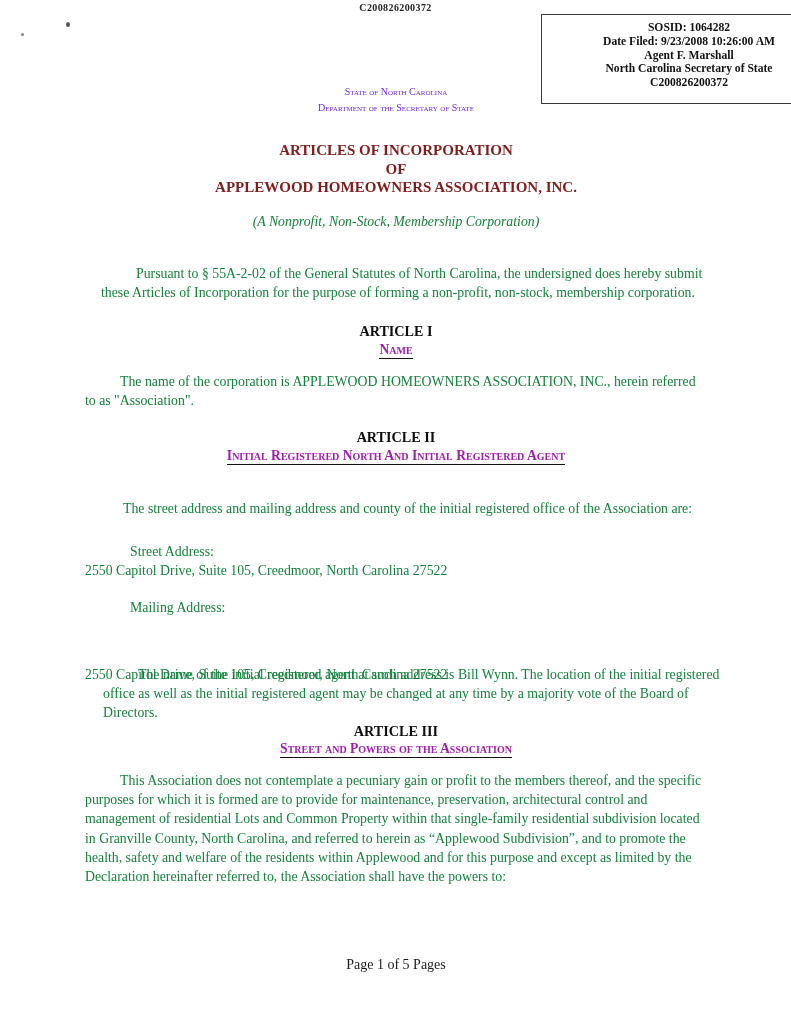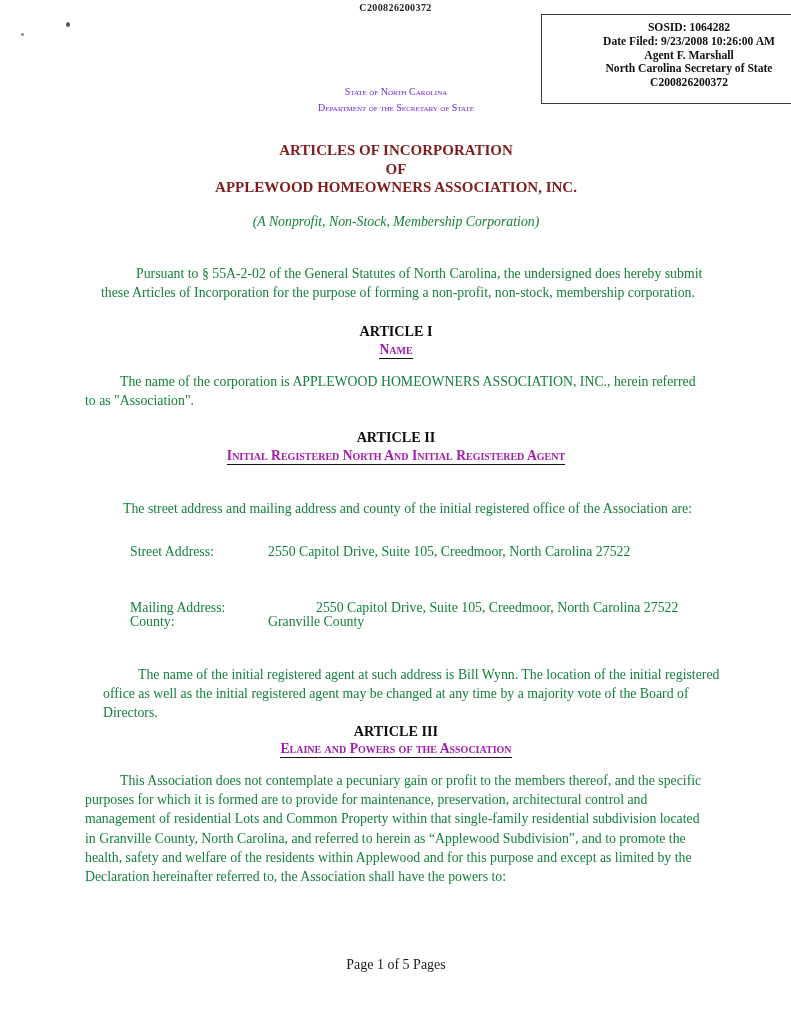--- a/index.html
+++ b/index.html
@@ -69,21 +69,21 @@
     font-weight: bold;
     font-size: 13.6px;
     line-height: 18px;
     color: #a21caf;
   }
   .art-sub .ul {
     font-variant: small-caps;
     border-bottom: 1.4px solid #111;
     padding-bottom: 0.5px;
   }
-  .addr-row { display: flex; }
+  .addr-row { display: flex; flex-direction: column; }
   .addr-row .lbl { width: 138px; padding-left: 45px; flex: 0 0 auto; }
   .addr-row .val { flex: 1; }
   .footer-text { font-size: 14px; }
   .speck { position: absolute; background: #555; border-radius: 50%; }
   .speck.s1 { left: 66px; top: 22px; width: 4px; height: 5px; }
   .speck.s2 { left: 21px; top: 33px; width: 3px; height: 3px; opacity: 0.7; }
 </style>
 </head>
 <body>
 
@@ -130,28 +130,24 @@
   <p class="abs col body-text indent justify" style="top:496px; margin:3px;">The street address and mailing address and county of the initial registered office of the Association are:</p>
 
   <div class="abs col body-text addr-row" style="top:542px;">
     <span class="lbl">Street Address:</span>
     <span class="val">2550 Capitol Drive, Suite 105, Creedmoor, North Carolina 27522</span>
   </div>
   <div class="abs col body-text addr-row" style="top:598px;gap:48px;">
     <span class="lbl">Mailing Address:</span>
     <span class="val">2550 Capitol Drive, Suite 105, Creedmoor, North Carolina  27522</span>
   </div>
-  <div class="abs col body-text addr-row" style="top:612px;">
-    <span class="lbl">County:</span>
-    <span class="val">Granville County</span>
-  </div>
 
   <p class="abs col body-text indent" style="top:647px; margin:18px;">The name of the initial registered agent at such address is Bill Wynn.  The location of the initial registered office as well as the initial registered agent may be changed at any time by a majority vote of the Board of Directors.</p>
 
   <div class="abs col center art-head" style="top:722px;">ARTICLE III</div>
   <div class="abs col center art-sub" style="top:740px;">
-    <span class="ul">Elaine and Powers of the Association</span>
+    <span class="ul">Street and Powers of the Association</span>
   </div>
   <p class="abs col body-text indent" style="top:771px; margin:0;">This Association does not contemplate a pecuniary gain or profit to the members thereof, and the specific purposes for which it is formed are to provide for maintenance, preservation, architectural control and management of residential Lots and Common Property within that single-family residential subdivision located in Granville County, North Carolina, and referred to herein as “Applewood Subdivision”, and to promote the health, safety and welfare of the residents within Applewood and for this purpose and except as limited by the Declaration hereinafter referred to, the Association shall have the powers to:</p>
 
   <div class="abs col center footer-text" style="top:957px;">Page 1 of 5 Pages</div>
 
 </div>
 
 </body></html>

